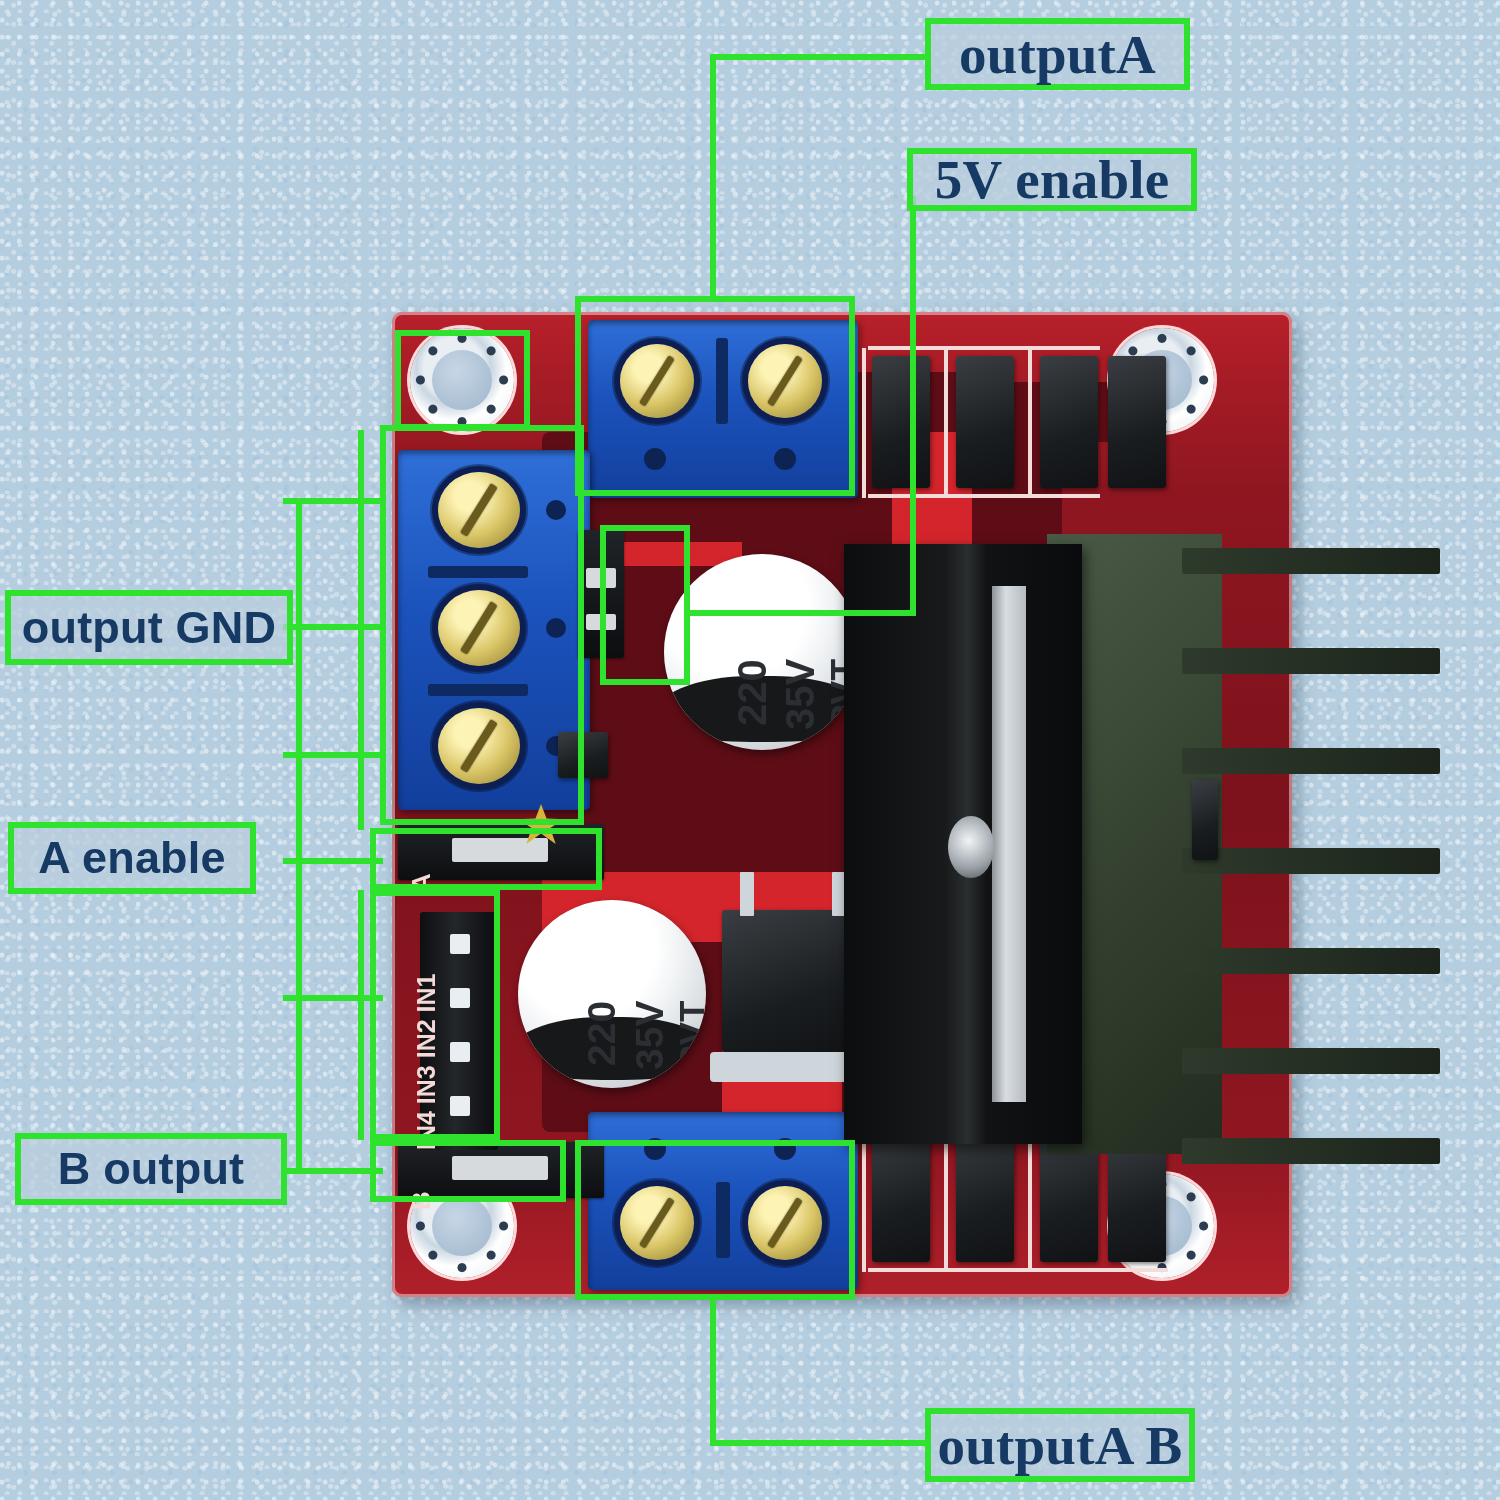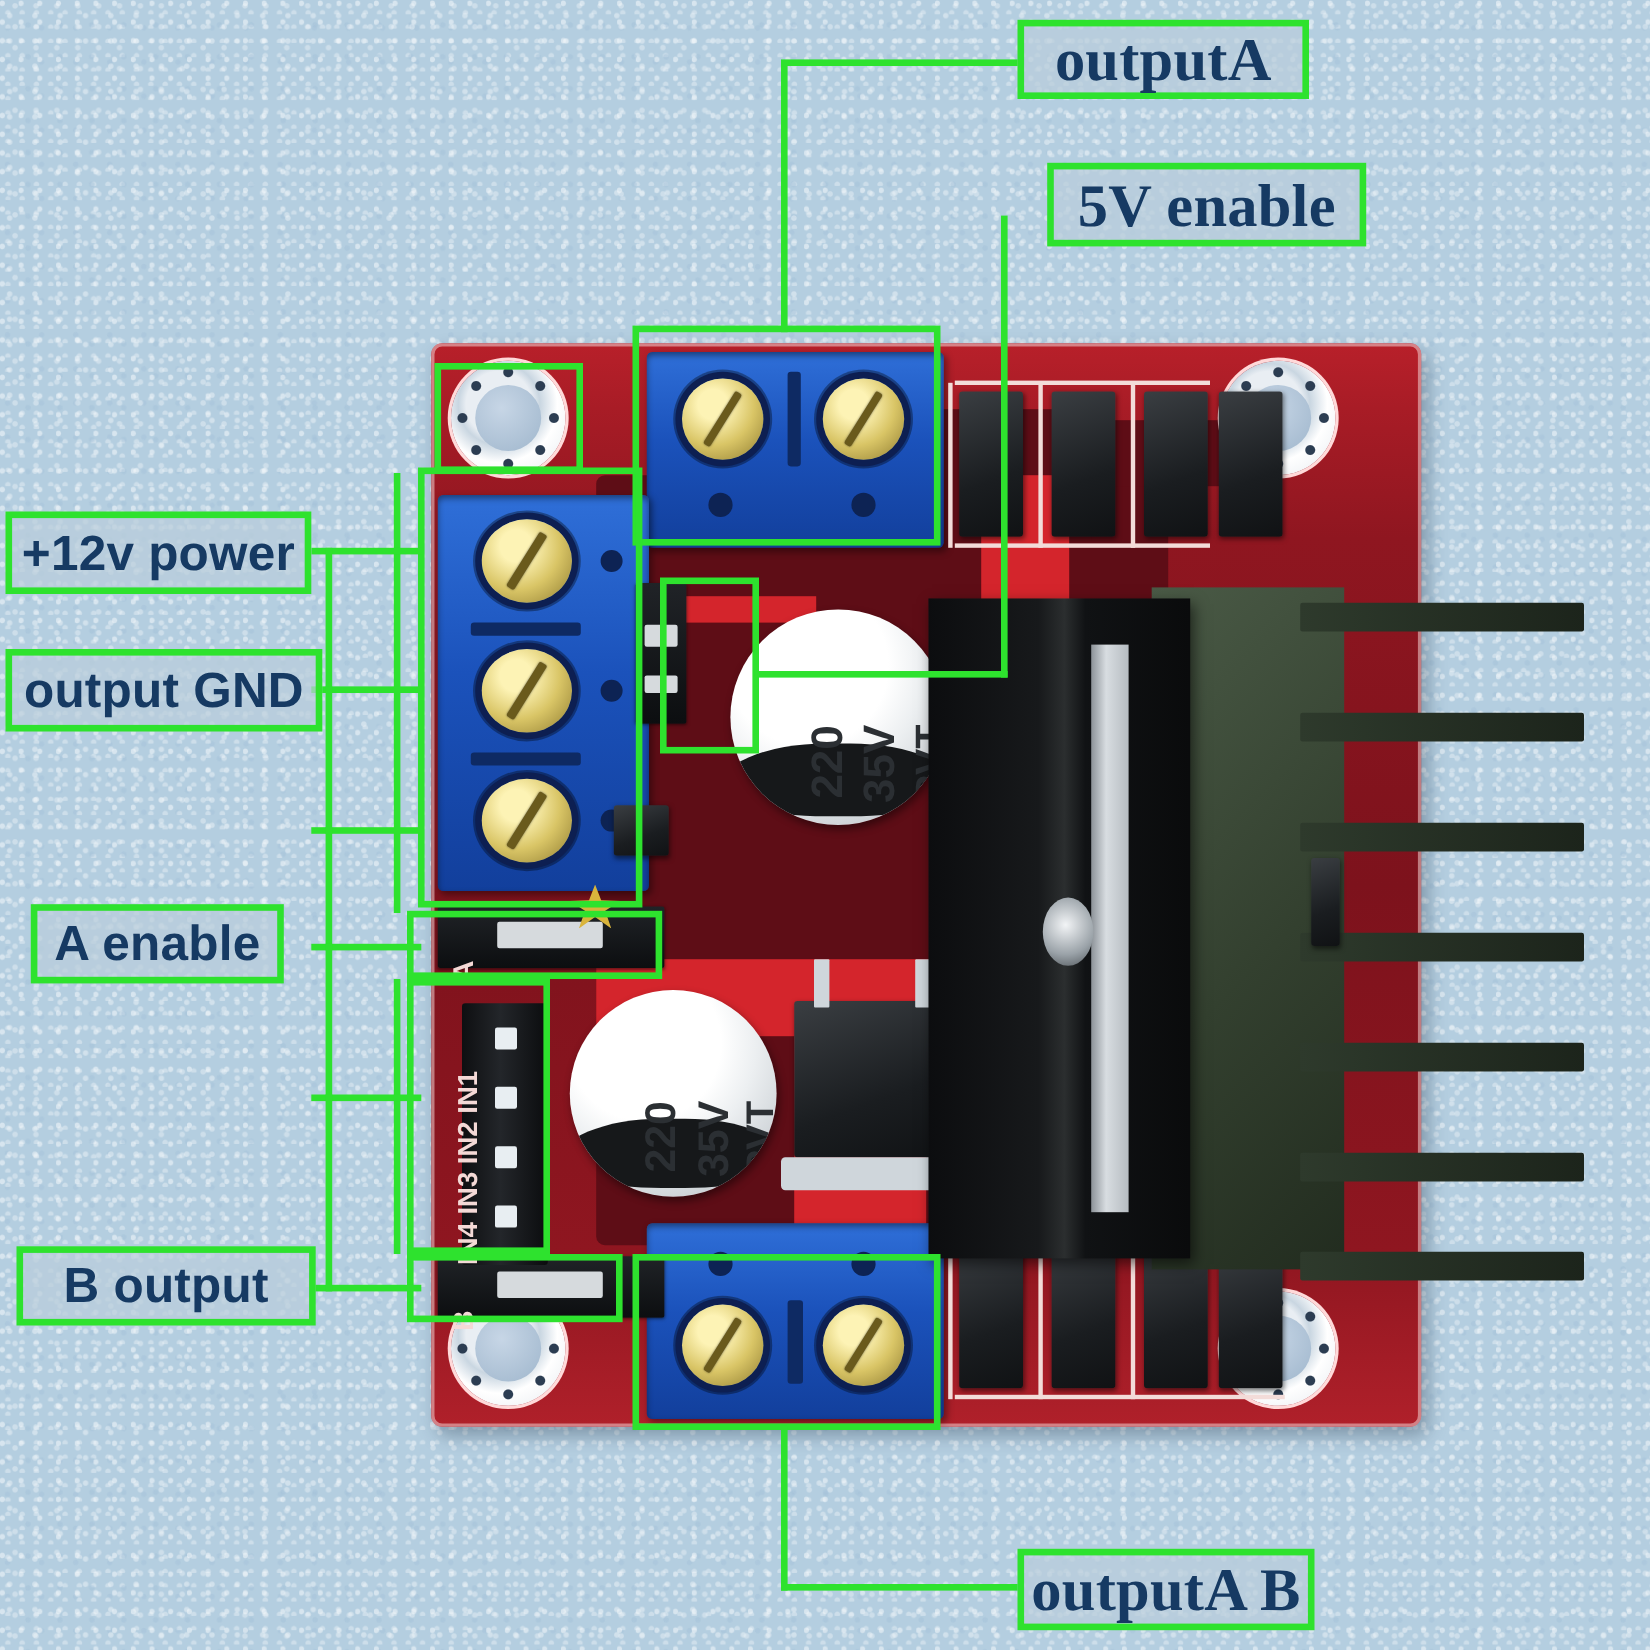--- a/index.html
+++ b/index.html
@@ -315,22 +315,21 @@
 
   <div class="gline" style="left:296px;top:498px;width:6px;height:132px;"></div>
   <div class="gline" style="left:296px;top:624px;width:6px;height:134px;"></div>
   <div class="gline" style="left:296px;top:752px;width:6px;height:112px;"></div>
   <div class="gline" style="left:296px;top:858px;width:6px;height:143px;"></div>
   <div class="gline" style="left:296px;top:995px;width:6px;height:179px;"></div>
 
   <div class="gline" style="left:710px;top:1296px;width:6px;height:150px;"></div>
   <div class="gline" style="left:710px;top:1440px;width:218px;height:6px;"></div>
 
-  <div class="lbl left" style="left:5px;top:465px;width:278px;height:75px;">+12v power</div>
   <div class="lbl left" style="left:5px;top:590px;width:288px;height:75px;">output GND</div>
-  <div class="lbl left" style="left:28px;top:822px;width:230px;height:72px;">A enable</div>
+  <div class="lbl left" style="left:8px;top:822px;width:248px;height:72px;">A enable</div>
   <div class="lbl left" style="left:15px;top:1133px;width:272px;height:72px;">B output</div>
 
   <div class="lbl right" style="left:925px;top:18px;width:265px;height:72px;">outputA</div>
-  <div class="lbl right" style="left:952px;top:148px;width:290px;height:76px;">5V enable</div>
+  <div class="lbl right" style="left:907px;top:148px;width:290px;height:63px;">5V enable</div>
   <div class="lbl right" style="left:925px;top:1408px;width:270px;height:74px;">outputA B</div>
 
 </div>
 
 </body></html>

